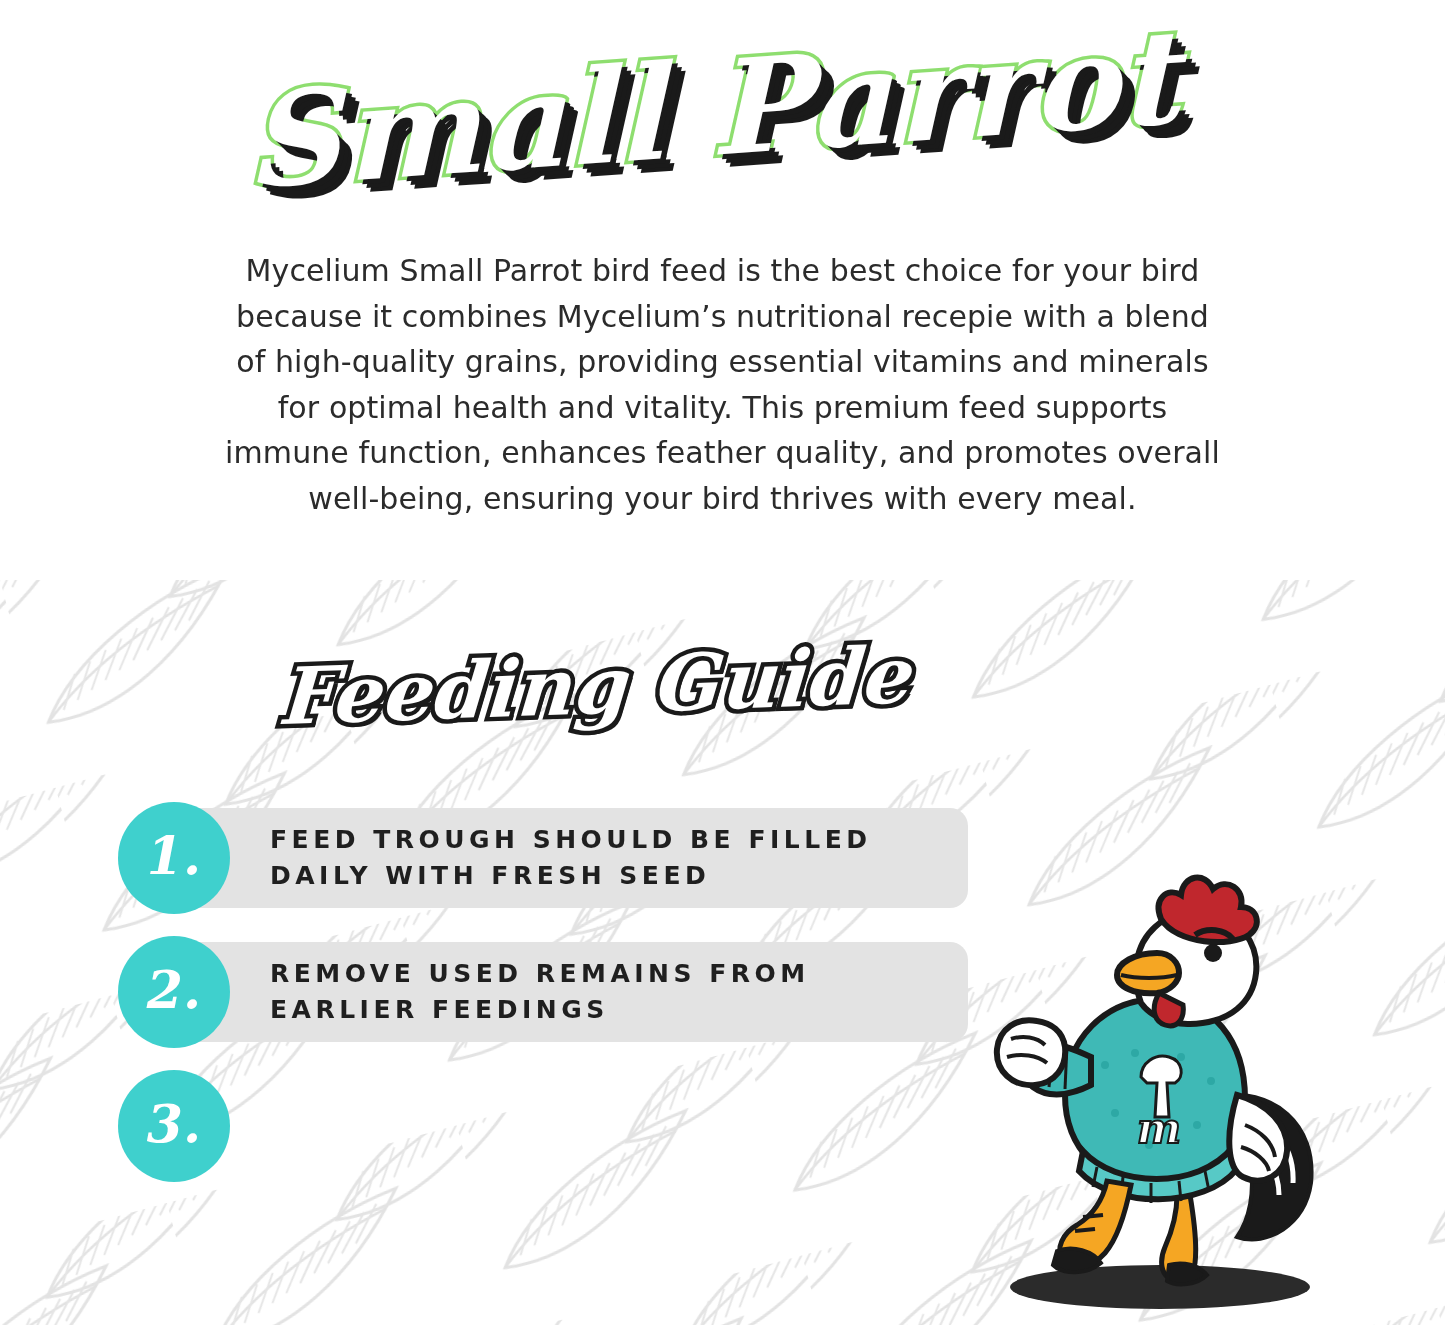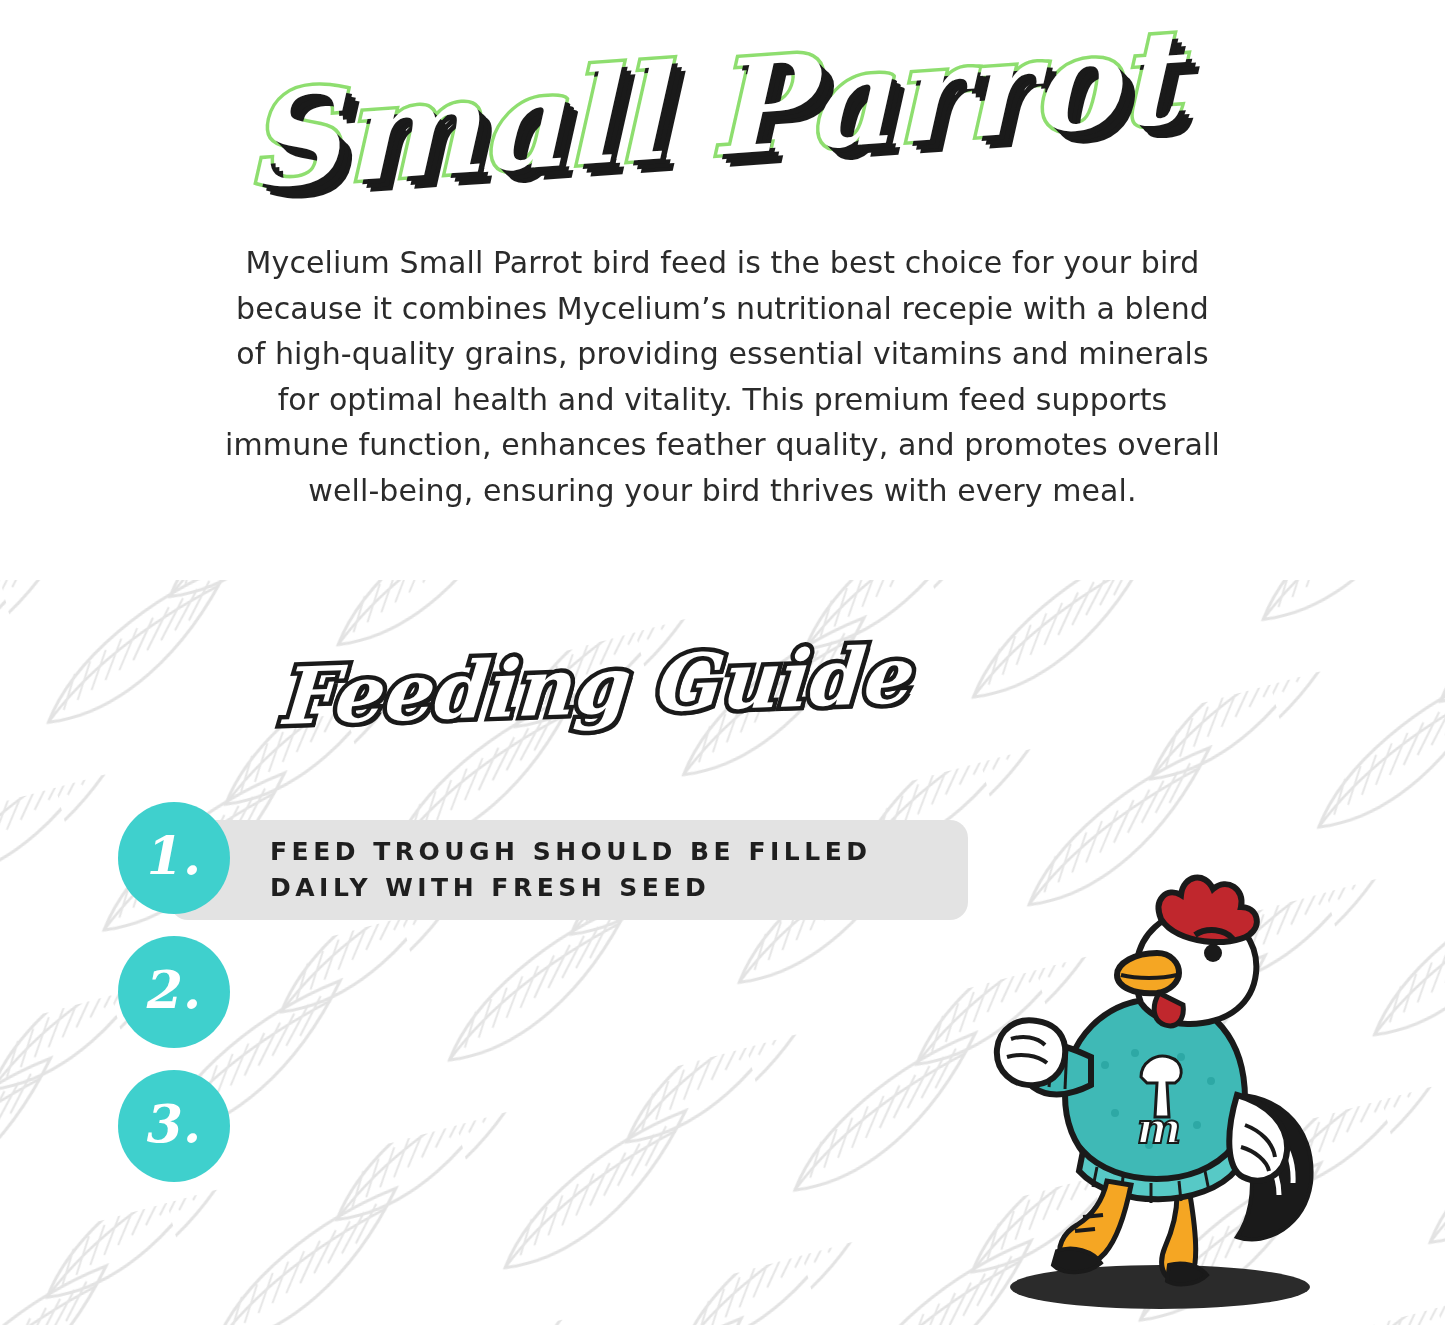--- a/index.html
+++ b/index.html
@@ -49,21 +49,21 @@
        9px 9px 0 #1a1a1a,
       13px 13px 0 #1a1a1a;
     line-height: 1.25;
     margin: 0;
     padding: 0 20px;
     white-space: nowrap;
   }
 
   .product-desc {
     width: 1000px;
-    margin: 12px auto 0 auto;
+    margin: 20px auto 0 auto;
     text-align: center;
     font-size: 30px;
     line-height: 1.52;
     color: #2b2b2b;
     font-family: "DejaVu Sans", sans-serif;
     letter-spacing: 0.1px;
   }
 
   
   .guide-section {
@@ -119,21 +119,21 @@
   .step-row {
     position: relative;
     width: 850px;
     height: 112px;
     margin-bottom: 22px;
   }
 
   .step-bar {
     position: absolute;
     left: 52px;
-    top: 18px;
+    top: 6px;
     width: 798px;
     height: 100px;
     background: #e3e3e3;
     border-radius: 18px;
     display: flex;
     align-items: center;
     padding-left: 100px;
     box-sizing: border-box;
   }
 
@@ -235,20 +235,23 @@
       <div class="step-row">
         <div class="step-bar">
           <div class="step-text">FEED TROUGH SHOULD BE FILLED DAILY WITH FRESH SEED</div>
         </div>
         <div class="step-circle">
           <span class="step-num">1.</span>
         </div>
       </div>
 
       <div class="step-row">
+        <div class="step-bar">
+          <div class="step-text">REMOVE USED REMAINS FROM EARLIER FEEDINGS</div>
+        </div>
         <div class="step-circle">
           <span class="step-num">2.</span>
         </div>
       </div>
 
       <div class="step-row">
         <div class="step-circle">
           <span class="step-num">3.</span>
         </div>
       </div>

